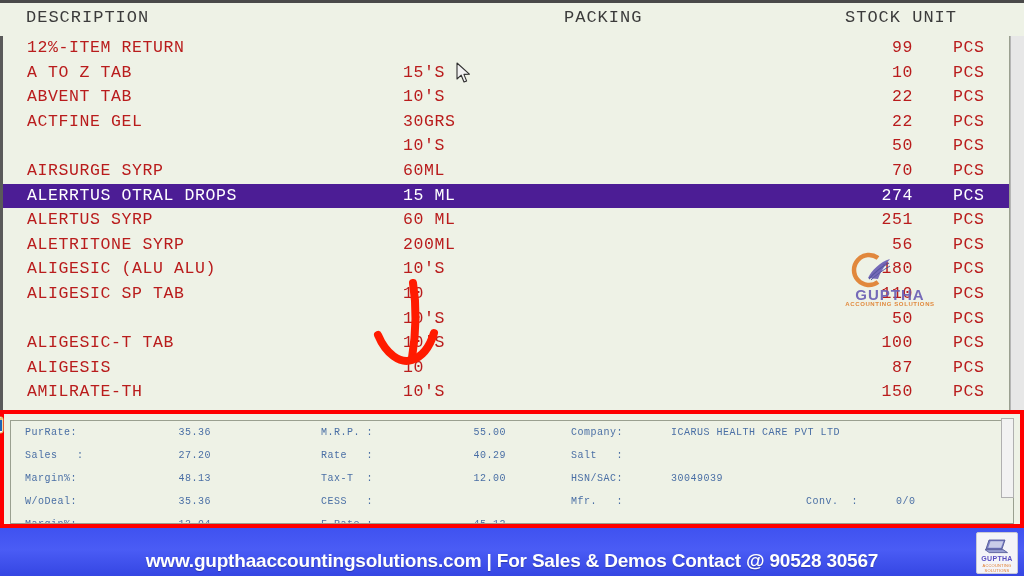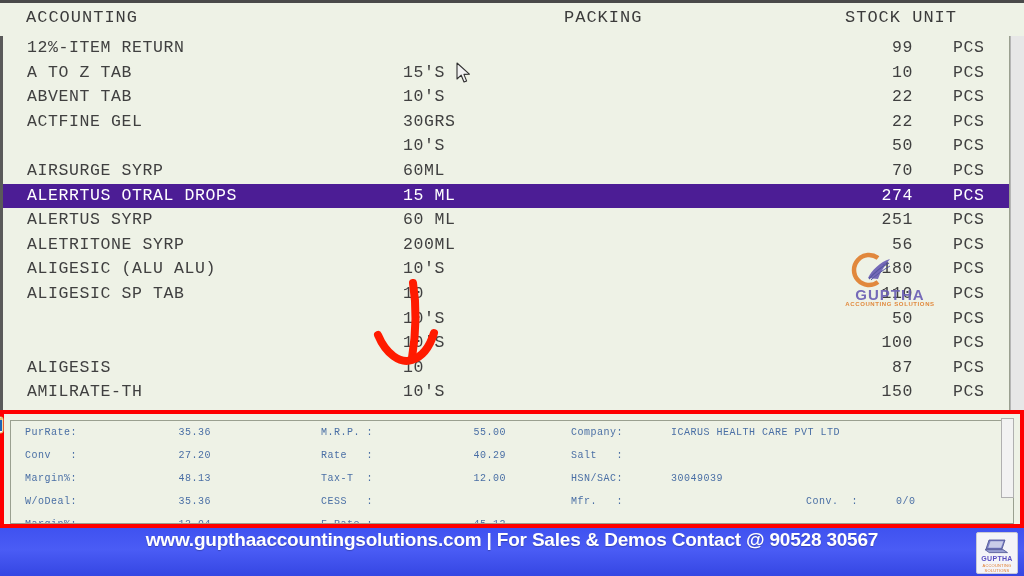--- a/index.html
+++ b/index.html
@@ -27,21 +27,21 @@
 
   
   .list-body{
     position:absolute;left:0;top:36px;width:1010px;height:374px;
     background:#eef2e6;border-left:3px solid #5a5a5a;border-right:1px solid #9aa090;
     box-sizing:border-box;overflow:hidden;
   }
   .side-rail{position:absolute;left:1010px;top:36px;width:14px;height:374px;background:#e7e7e7;border-left:1px solid #b5b5b5;}
   .row{
     position:relative;height:24.6px;line-height:24.6px;
-    font-size:16.5px;letter-spacing:0.6px;color:#404040;white-space:pre;
+    font-size:16.5px;letter-spacing:0.6px;color:#b91c1c;white-space:pre;
   }
   .row .c-desc{position:absolute;left:24px;}
   .row .c-pack{position:absolute;left:400px;}
   .row .c-stock{position:absolute;left:830px;width:80px;text-align:right;}
   .row .c-unit{position:absolute;left:922px;margin-left:28px;}
   .row.selected{background:#4c1d95;color:#ffffff;font-weight:normal;}
   .row.selected .c-desc,.row.selected .c-pack,
   .row.selected .c-stock,.row.selected .c-unit{color:#ffffff;}
 
   
@@ -65,21 +65,21 @@
     background:#f2f2f2;border:1px solid #b0b0b0;}
   .panel-thumb{position:absolute;left:-14px;top:2px;width:15px;height:18px;}
 
   
   .footer{
     position:absolute;left:0;top:528px;width:1024px;height:48px;
     background:linear-gradient(180deg,#3f52f0 0%,#4a5cf5 45%,#3546e3 100%);
     overflow:hidden;
   }
   .footer-text{
-    position:absolute;left:0;right:0;top:1px;text-align:center;
+    position:absolute;left:0;right:0;top:22px;text-align:center;
     color:#ffffff;font-family:"Liberation Sans",sans-serif;
     font-size:19px;font-weight:bold;letter-spacing:-.2px;
     text-shadow:0 1px 1px rgba(0,0,0,.25);
   }
   .footer-badge{
     position:absolute;right:6px;top:4px;width:40px;height:40px;
     background:#f4f4f8;border:1px solid #c9c9d6;border-radius:2px;
   }
   .badge-laptop{position:absolute;left:8px;top:6px;width:24px;height:15px;}
   .badge-name{position:absolute;left:0;right:0;top:22px;text-align:center;
@@ -103,39 +103,39 @@
   .cursor{position:absolute;left:456px;top:62px;width:16px;height:22px;pointer-events:none;}
 </style>
 </head>
 <body>
 
 <div class="screen">
 
   <div class="top-edge"></div>
 
   <div class="grid-header">
-    <span class="cell gh-desc">ACCOUNTING</span>
+    <span class="cell gh-desc">DESCRIPTION</span>
     <span class="cell gh-pack">PACKING</span>
     <span class="cell gh-stock">STOCK UNIT</span>
   </div>
 
   <div class="list-body" id="list-body">
       <div class="row"><span class="c-desc">12%-ITEM RETURN</span><span class="c-pack"></span><span class="c-stock">99</span><span class="c-unit">PCS</span></div>
       <div class="row"><span class="c-desc">A TO Z TAB</span><span class="c-pack">15'S</span><span class="c-stock">10</span><span class="c-unit">PCS</span></div>
       <div class="row"><span class="c-desc">ABVENT TAB</span><span class="c-pack">10'S</span><span class="c-stock">22</span><span class="c-unit">PCS</span></div>
       <div class="row"><span class="c-desc">ACTFINE GEL</span><span class="c-pack">30GRS</span><span class="c-stock">22</span><span class="c-unit">PCS</span></div>
       <div class="row"><span class="c-pack">10'S</span><span class="c-stock">50</span><span class="c-unit">PCS</span></div>
       <div class="row"><span class="c-desc">AIRSURGE SYRP</span><span class="c-pack">60ML</span><span class="c-stock">70</span><span class="c-unit">PCS</span></div>
       <div class="row selected"><span class="c-desc">ALERRTUS OTRAL DROPS</span><span class="c-pack">15 ML</span><span class="c-stock">274</span><span class="c-unit">PCS</span></div>
       <div class="row"><span class="c-desc">ALERTUS SYRP</span><span class="c-pack">60 ML</span><span class="c-stock">251</span><span class="c-unit">PCS</span></div>
       <div class="row"><span class="c-desc">ALETRITONE SYRP</span><span class="c-pack">200ML</span><span class="c-stock">56</span><span class="c-unit">PCS</span></div>
       <div class="row"><span class="c-desc">ALIGESIC (ALU ALU)</span><span class="c-pack">10'S</span><span class="c-stock">180</span><span class="c-unit">PCS</span></div>
       <div class="row"><span class="c-desc">ALIGESIC SP TAB</span><span class="c-pack">10</span><span class="c-stock">110</span><span class="c-unit">PCS</span></div>
       <div class="row"><span class="c-pack">10'S</span><span class="c-stock">50</span><span class="c-unit">PCS</span></div>
-      <div class="row"><span class="c-pack">10'S</span><span class="c-stock">100</span><span class="c-unit">PCS</span></div>
+      <div class="row"><span class="c-desc">ALIGESIC-T TAB</span><span class="c-pack">10'S</span><span class="c-stock">100</span><span class="c-unit">PCS</span></div>
       <div class="row"><span class="c-desc">ALIGESIS</span><span class="c-pack">10</span><span class="c-stock">87</span><span class="c-unit">PCS</span></div>
       <div class="row"><span class="c-desc">AMILRATE-TH</span><span class="c-pack">10'S</span><span class="c-stock">150</span><span class="c-unit">PCS</span></div>
     </div>
   <div class="side-rail"></div>
 
   <div class="watermark">
     <svg width="104" height="36" viewBox="0 0 104 36">
       <path d="M40 6 A15 15 0 1 0 40 30" fill="none" stroke="#e0802f" stroke-width="4.5"></path>
       <path d="M30 26 C34 18 42 10 52 7 C46 14 42 21 40 27 Z" fill="#6b5fb5"></path>
       <path d="M31 27 C36 21 43 15 51 11" fill="none" stroke="#4a4a9c" stroke-width="1.2"></path>
@@ -150,21 +150,21 @@
     <path d="M6 57 C14 76 28 86 40 82 C52 78 58 68 62 55" fill="none" stroke="#ff1b00" stroke-width="8" stroke-linecap="round"></path>
   </svg>
 
   <svg class="cursor" viewBox="0 0 16 22">
     <path d="M1 1 L1 17 L5.2 13.2 L8 20 L10.6 18.9 L7.9 12.4 L13.4 12.2 Z" fill="#f2f2f2" stroke="#303030" stroke-width="1.1" stroke-linejoin="round"></path>
   </svg>
 
   <div class="detail-wrap">
     <div class="detail-inner" id="detail-inner">
         <div class="d-row"><span class="col-a"><span class="lbl">PurRate:</span><span class="val">35.36</span></span><span class="col-b"><span class="lbl">M.R.P. :</span><span class="val">55.00</span></span><span class="col-c"><span class="lbl">Company:</span><span class="val">ICARUS HEALTH CARE PVT LTD</span></span><span class="col-d"><span class="lbl"></span><span class="val"></span></span></div>
-        <div class="d-row"><span class="col-a"><span class="lbl">Conv   :</span><span class="val">27.20</span></span><span class="col-b"><span class="lbl">Rate   :</span><span class="val">40.29</span></span><span class="col-c"><span class="lbl">Salt   :</span><span class="val"></span></span><span class="col-d"><span class="lbl"></span><span class="val"></span></span></div>
+        <div class="d-row"><span class="col-a"><span class="lbl">Sales   :</span><span class="val">27.20</span></span><span class="col-b"><span class="lbl">Rate   :</span><span class="val">40.29</span></span><span class="col-c"><span class="lbl">Salt   :</span><span class="val"></span></span><span class="col-d"><span class="lbl"></span><span class="val"></span></span></div>
         <div class="d-row"><span class="col-a"><span class="lbl">Margin%:</span><span class="val">48.13</span></span><span class="col-b"><span class="lbl">Tax-T  :</span><span class="val">12.00</span></span><span class="col-c"><span class="lbl">HSN/SAC:</span><span class="val">30049039</span></span><span class="col-d"><span class="lbl"></span><span class="val"></span></span></div>
         <div class="d-row"><span class="col-a"><span class="lbl">W/oDeal:</span><span class="val">35.36</span></span><span class="col-b"><span class="lbl">CESS   :</span><span class="val"></span></span><span class="col-c"><span class="lbl">Mfr.   :</span><span class="val"></span></span><span class="col-d"><span class="lbl">Conv.  :</span><span class="val">0/0</span></span></div>
         <div class="d-row"><span class="col-a"><span class="lbl">Margin%:</span><span class="val">13.94</span></span><span class="col-b"><span class="lbl">F.Rate :</span><span class="val">45.12</span></span><span class="col-c"><span class="lbl"></span><span class="val"></span></span><span class="col-d"><span class="lbl"></span><span class="val"></span></span></div>
       </div>
     <div class="panel-scroll"></div>
     <svg class="panel-thumb" viewBox="0 0 15 18">
       <rect x="2" y="1" width="11" height="16" rx="2" fill="#ffffff" stroke="#d8b25a" stroke-width="1"></rect>
       <path d="M3 4 L12 4 L12 15 L3 15 Z" fill="#1d63b5"></path>
       <path d="M4 6 C8 6 10 8 6 10 C10 10 11 12 5 13" fill="none" stroke="#ffffff" stroke-width="1.3"></path>
       <path d="M3 2 L12 2 L12 4 L3 4 Z" fill="#e8c06a"></path>

